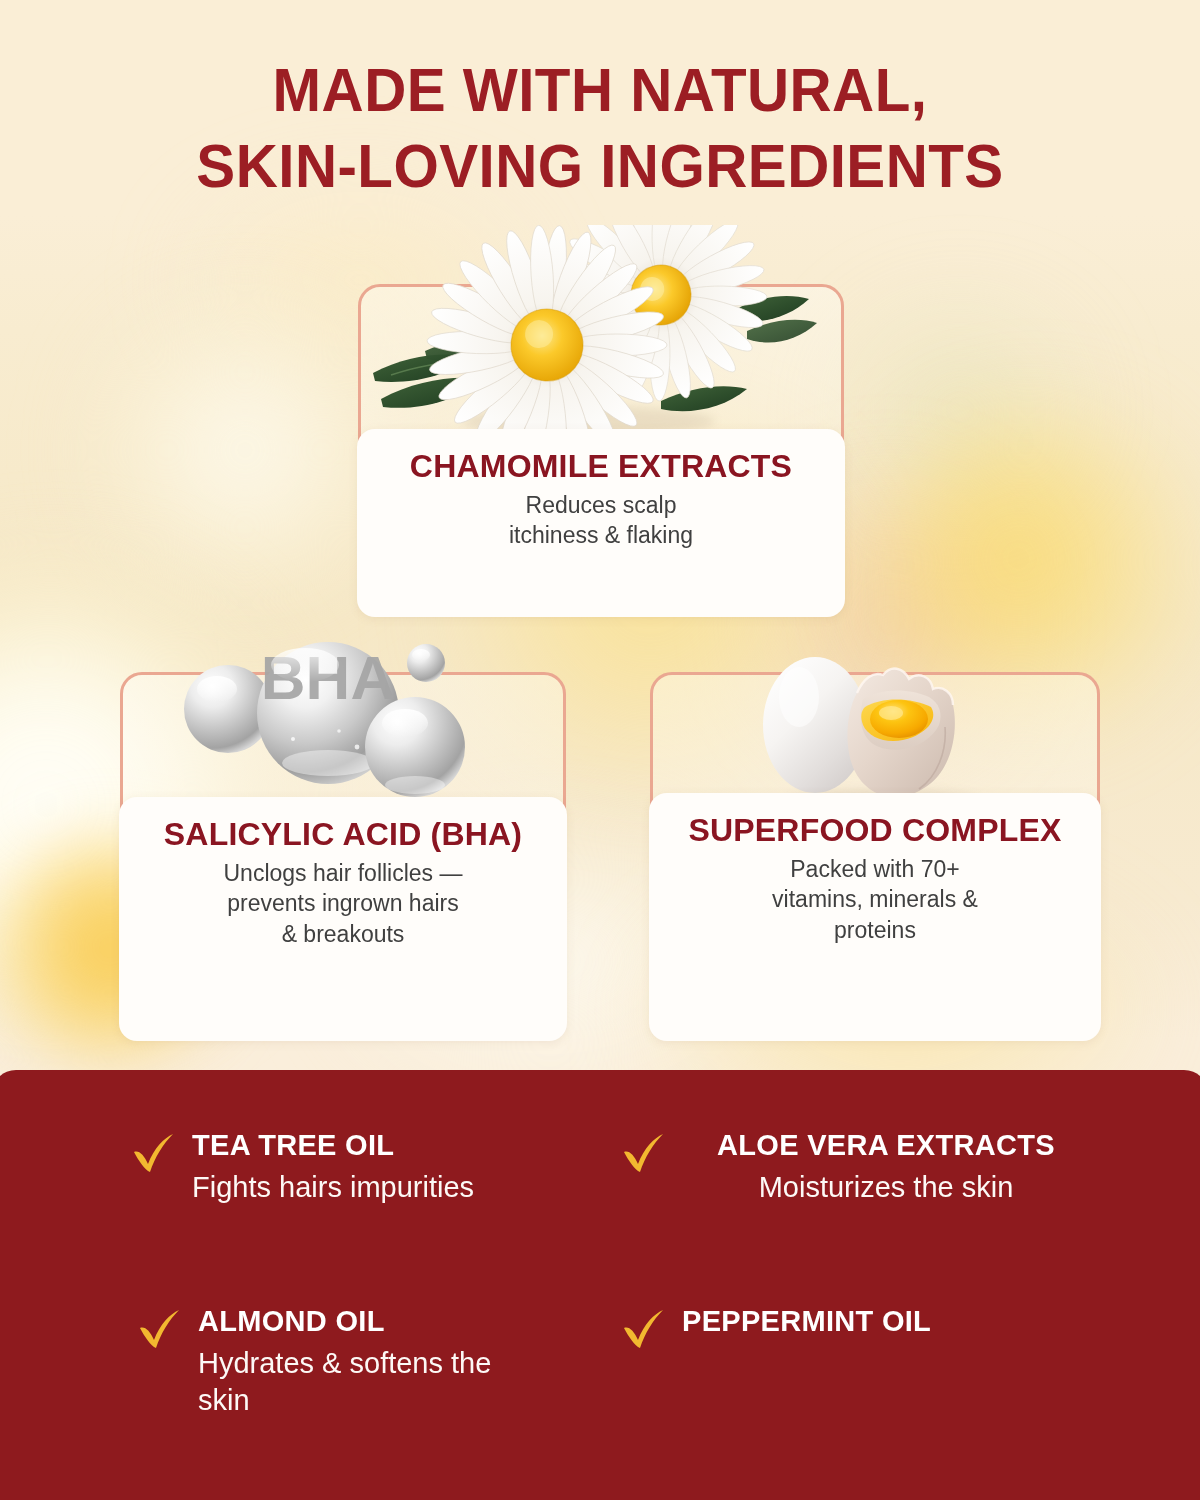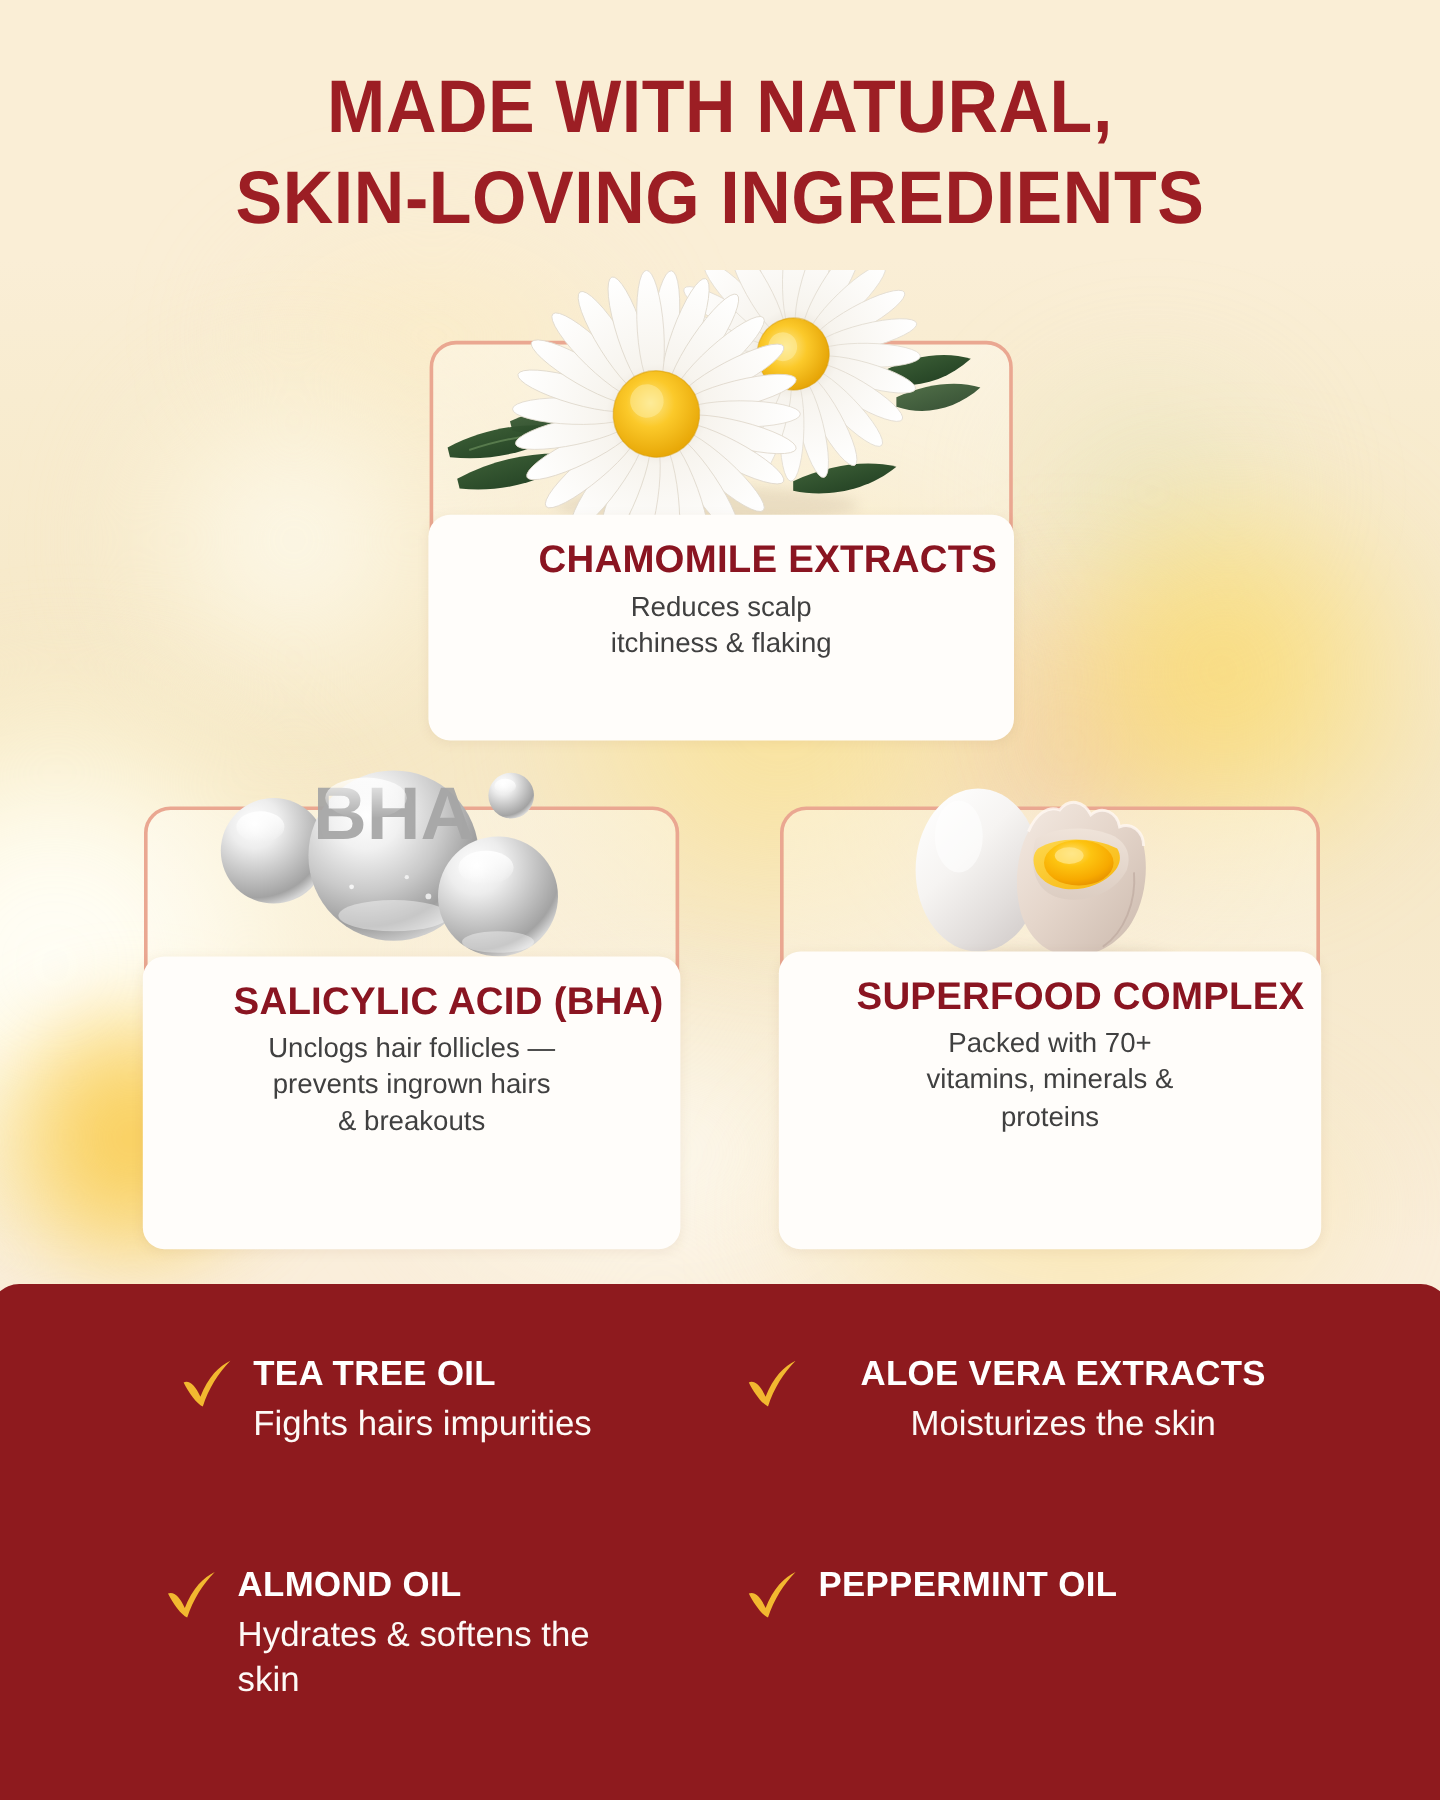--- a/index.html
+++ b/index.html
@@ -112,21 +112,20 @@
     padding:20px 14px 22px;
     text-align:center;
   }
   .card-title {
     color:#8a1521;
     font-weight:bold;
     font-size:32px;
     line-height:1.12;
     letter-spacing:.2px;
     white-space:nowrap;
-    text-align:right;
   }
   .card-desc {
     margin-top:5px;
     color:#404040;
     font-size:23px;
     line-height:1.32;
     white-space:pre-line;
   }
 
   
@@ -162,21 +161,21 @@
     color:#ffffff; font-weight:bold; font-size:29px; letter-spacing:.3px;
     line-height:1.1; white-space:nowrap;
   }
   .f-item .f-desc {
     margin-top:7px;
     color:#fdf9f6; font-size:29px; line-height:1.28;
     white-space:pre-line;
   }
   .f-item .f-body { margin-left:62px; }
 
-  #f-0 { left:149px;  top:1130px; width:460px; }
+  #f-0 { left:130px;  top:1130px; width:460px; }
   #f-1 { left:620px;  top:1130px; width:470px;text-align:center; }
   #f-2 { left:136px;  top:1306px; width:460px; }
   #f-3 { left:620px;  top:1306px; width:470px; }
 </style>
 </head>
 <body>
 
 <div id="page">
 
   <div class="bg-layer">

